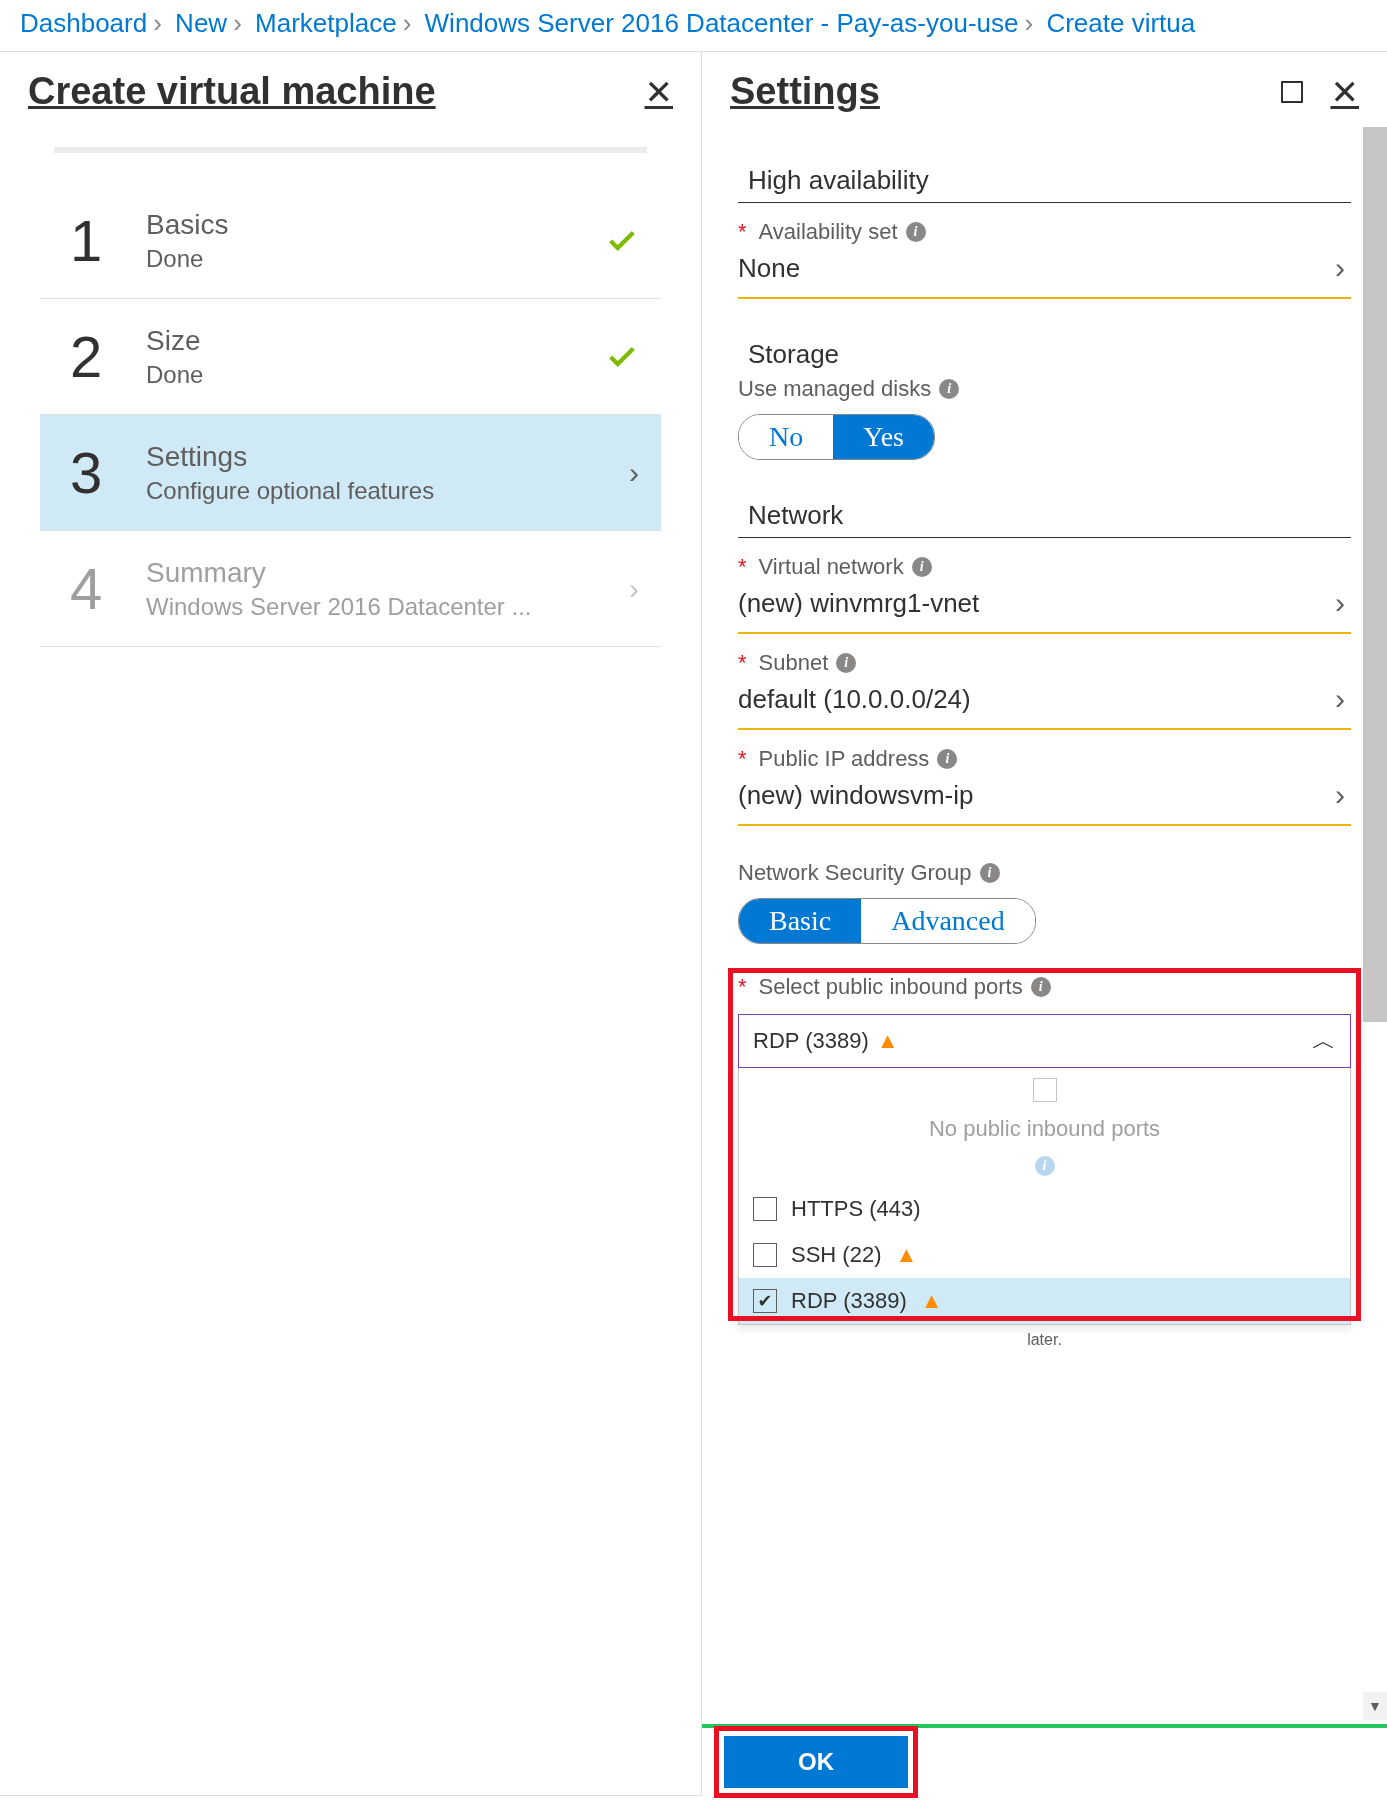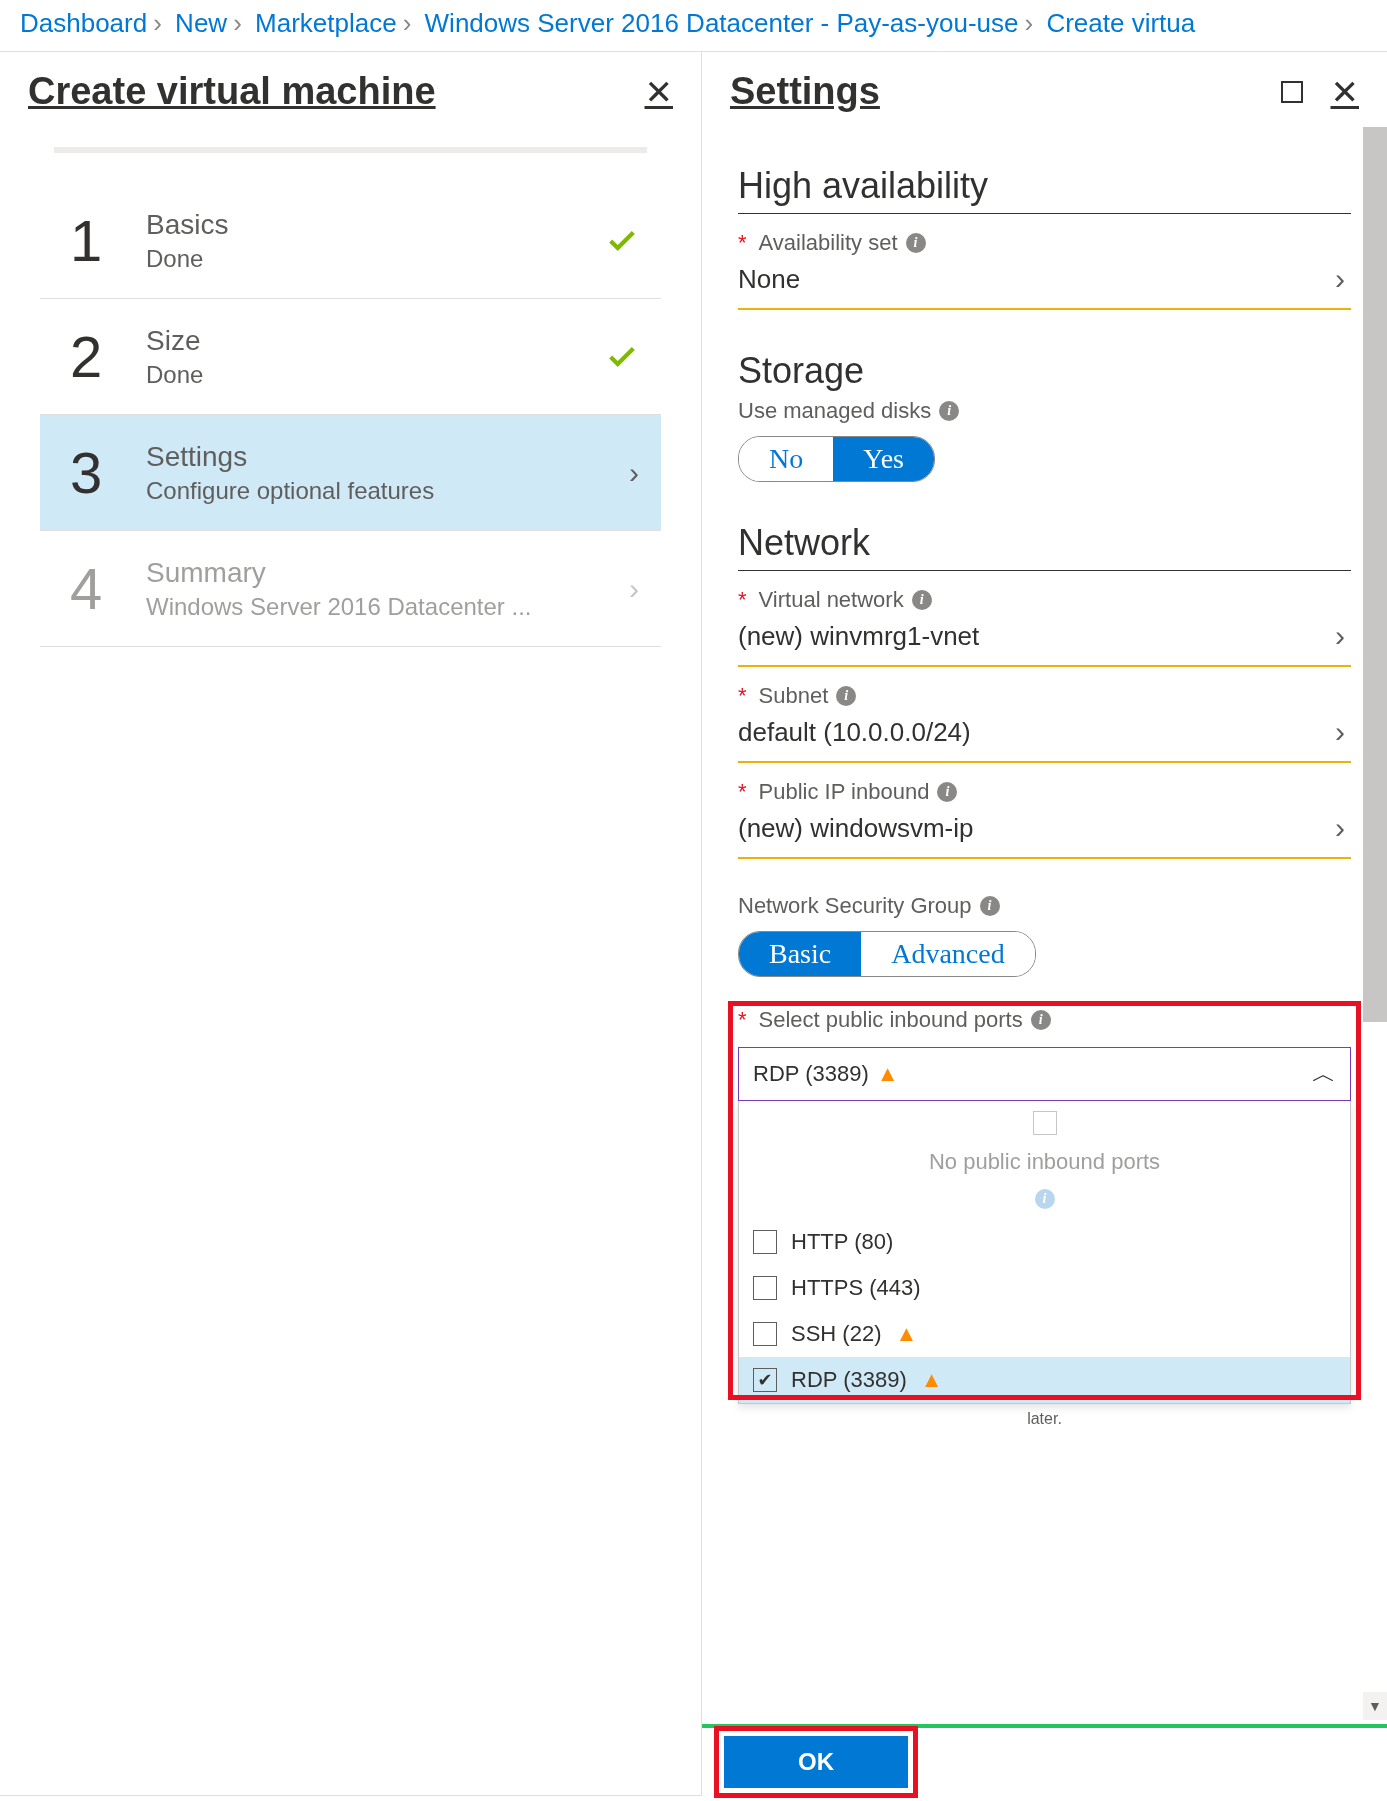--- a/index.html
+++ b/index.html
@@ -31,21 +31,21 @@
   .step.disabled .step-title { color: #a19f9d; }
   .step-sub { font-size: 24px; color: #605e5c; margin-top: 4px; }
   .step.disabled .step-sub { color: #a19f9d; }
   .check { width: 34px; height: 34px; }
   .chev { font-size: 30px; color: #605e5c; }
   .step.disabled .chev { color: #c8c6c4; }
 
   .right-body { flex: 1; overflow-y: auto; padding: 24px 36px 0 36px; position: relative; }
   .right-footer { border-top: 4px solid #22c55e; padding: 8px 22px; }
 
-  .section-title { font-size: 36px; font-weight: 400; margin: 14px 0 6px; }
+  .section-title { font-size: 26px; font-weight: 400; margin: 14px 10px 6px; }
   .hr { border-top: 1px solid #323130; margin: 2px 0 14px; }
 
   .field-label { font-size: 22px; color: #605e5c; margin-top: 16px; display: flex; align-items: center; gap: 8px; }
   .req { color: #e81123; margin-right: 4px; }
   .info-icon { width: 20px; height: 20px; border-radius: 50%; background: #8a8886; color: #fff; display: inline-flex; align-items: center; justify-content: center; font-size: 14px; font-weight: bold; font-style: italic; font-family: serif; }
   .info-icon.light { background: #b8d6ed; color: #fff; }
   .field-row { display: flex; align-items: center; padding: 6px 0 12px; border-bottom: 2px solid #eab308; cursor: pointer; }
   .field-value { font-size: 26px; color: #323130; flex: 1; }
   .chev-r { font-size: 30px; color: #605e5c; margin-right: 6px; }
 
@@ -199,21 +199,21 @@
           <span>Subnet</span>
         <span class="info-icon">i</span>
       </div>
       <div class="field-row">
         <span class="field-value">default (10.0.0.0/24)</span>
         <span class="chev-r">›</span>
       </div>
 
       <div class="field-label">
         <span class="req">*</span>
-          <span>Public IP inbound</span>
+          <span>Public IP address</span>
         <span class="info-icon">i</span>
       </div>
       <div class="field-row">
         <span class="field-value">(new) windowsvm-ip</span>
         <span class="chev-r">›</span>
       </div>
 
       <div class="field-label" style="margin-top:34px">
         <span>Network Security Group</span>
         <span class="info-icon">i</span>
@@ -237,24 +237,20 @@
             <span class="caret">︿</span>
           </div>
           <div class="dropdown-list">
             <div class="dd-item disabled">
               <span class="cb disabled"></span>
               <span>No public inbound ports</span>
               <span class="info-icon light">i</span>
             </div>
             <div class="dd-item">
               <span class="cb"></span>
-              <span>HTTP (80)</span>
-            </div>
-            <div class="dd-item">
-              <span class="cb"></span>
               <span>HTTPS (443)</span>
             </div>
             <div class="dd-item">
               <span class="cb"></span>
               <span>SSH (22)</span>
               <span class="warn-tri">▲</span>
             </div>
             <div class="dd-item hover">
               <span class="cb">✔</span>
               <span>RDP (3389)</span>

